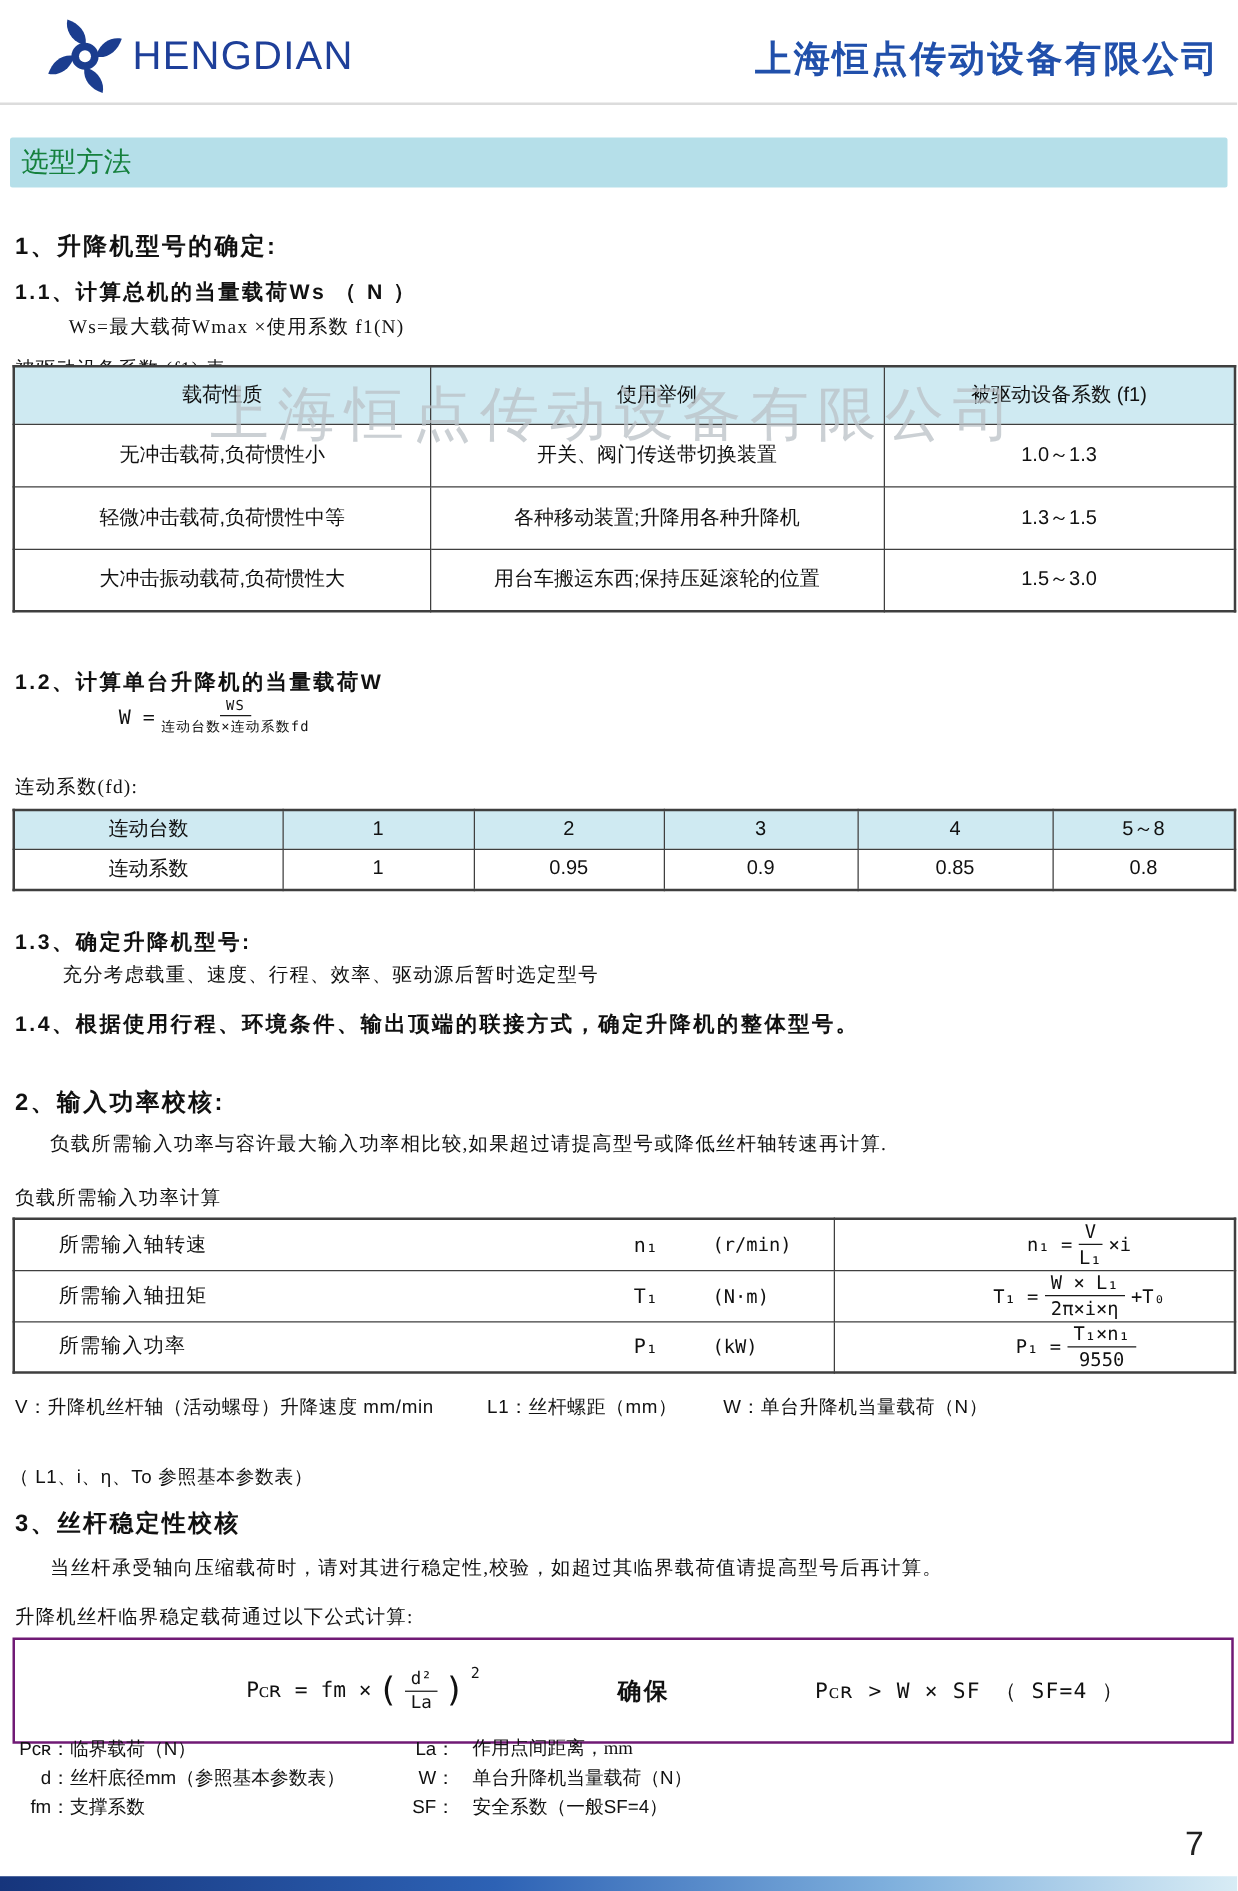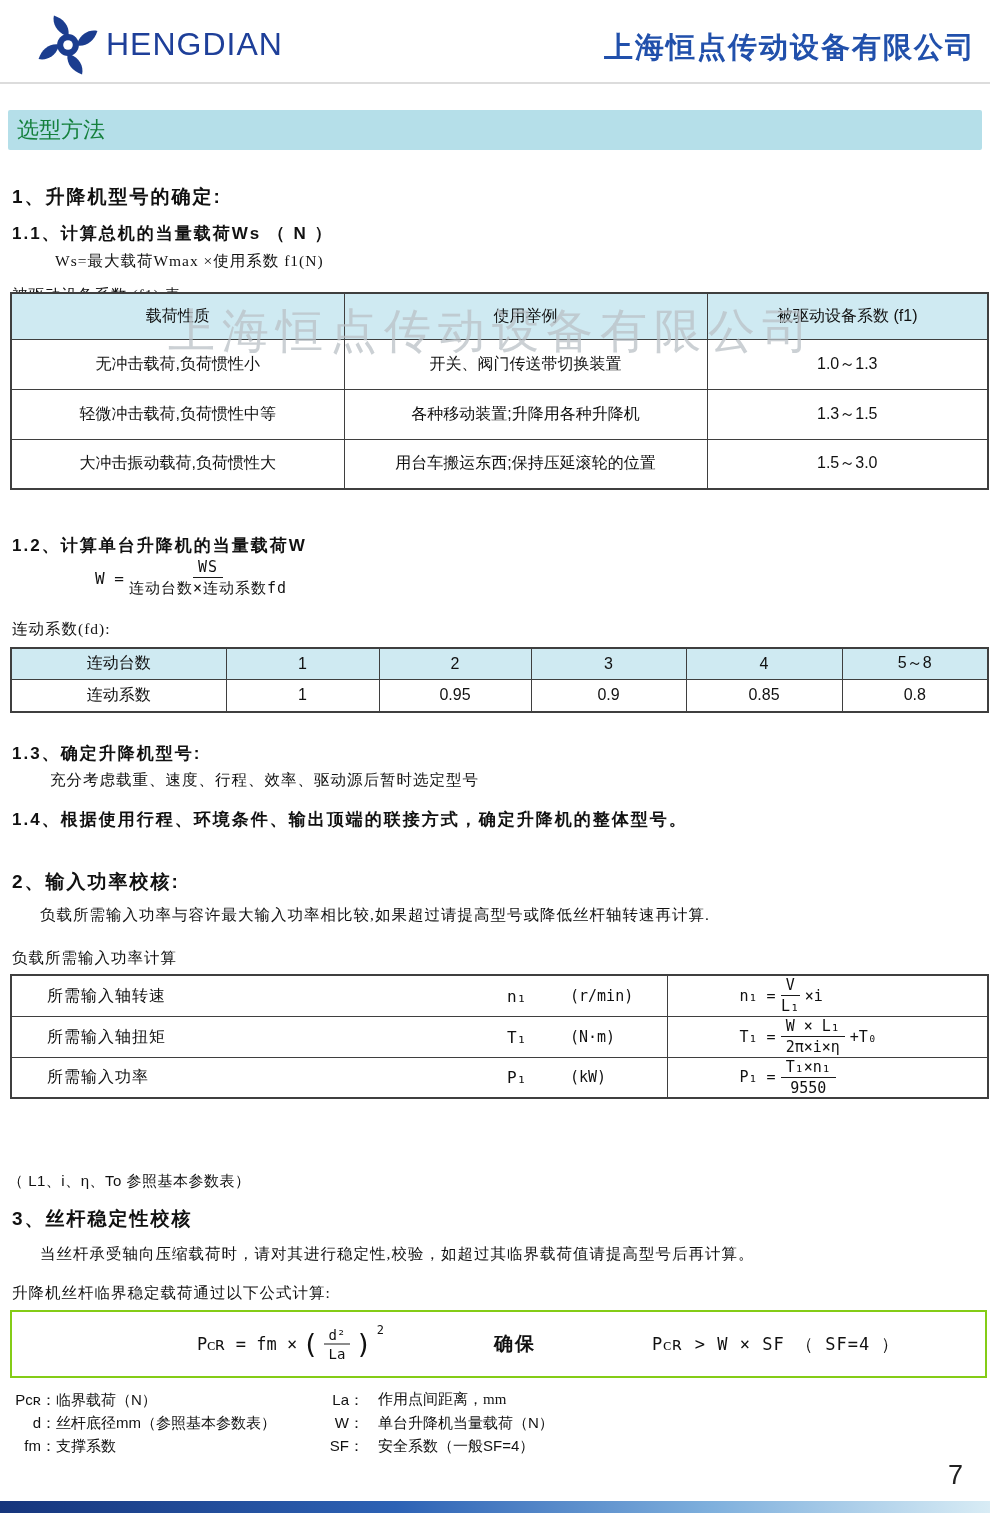--- a/index.html
+++ b/index.html
@@ -48,33 +48,33 @@
   #table1 tr.drow td { height:50px; }
   #table2 { top:647px; }
   #table2 tr.hrow td { height:31px; }
   #table2 tr.drow td { height:33px; }
   #table3 { top:974px; }
   #table3 td { height:41px; }
   #table3 td.lcell { position:relative; text-align:left; }
   .lcell .lbl { position:absolute; left:35px; top:50%; transform:translateY(-50%); font-size:16px; letter-spacing:1px; }
   .lcell .sym { position:absolute; left:495px; top:50%; transform:translateY(-50%); font-family:"DejaVu Sans Mono", monospace; font-size:16px; }
   .lcell .unit { position:absolute; left:558px; top:50%; transform:translateY(-50%); font-family:"DejaVu Sans Mono", monospace; font-size:15px; }
-  #table3 td.fcell { text-align:left; padding-left:72px; font-family:"DejaVu Sans Mono", monospace; font-size:15px; }
+  #table3 td.fcell { text-align:center; padding-left:72px; font-family:"DejaVu Sans Mono", monospace; font-size:15px; }
   
   .frow { display:inline-flex; align-items:center; gap:5px; font-family:"DejaVu Sans Mono", monospace; }
   .frac { display:inline-flex; flex-direction:column; align-items:center; vertical-align:middle; }
   .frac .num { padding:0 5px 1px 5px; border-bottom:1.5px solid #1a1a1a; }
   .frac .den { padding-top:1px; }
   
   .wformula { position:absolute; left:95px; top:558px; font-size:16px; }
-  .wformula .frac .num, .wformula .frac .den { font-size:15px; letter-spacing:1px; }
+  .wformula .frac .num, .wformula .frac .den { font-size:11px; letter-spacing:1px; }
   
   .fbox {
-    position:absolute; left:10px; top:1310px; width:977px; height:68px;
-    border:2px solid #84cc16;
+    position:absolute; left:10px; top:1310px; width:977px; height:85px;
+    border:2px solid #701a75;
   }
   .fbox .pcr { position:absolute; left:185px; top:50%; transform:translateY(-50%); font-size:17px; }
   .fbox .paren { font-size:27px; font-weight:300; transform:translateY(-1px); }
   .fbox .exp { font-size:12px; align-self:flex-start; margin-top:-4px; font-family:"DejaVu Sans Mono", monospace; }
   .fbox .mid { position:absolute; left:482px; top:50%; transform:translateY(-50%); font-size:19px; font-weight:600; letter-spacing:2px; }
   .fbox .rhs { position:absolute; left:640px; top:50%; transform:translateY(-50%); font-size:17px; font-family:"DejaVu Sans Mono", monospace; letter-spacing:1px; }
   .fbox .frac .num, .fbox .frac .den { font-size:14px; }
   
   .legend-line { position:absolute; left:12px; white-space:nowrap; font-size:15px; letter-spacing:0.5px; }
   .legend-line span { display:inline-block; }
@@ -248,20 +248,25 @@
             <span class="num">T₁×n₁</span>
             <span class="den">9550</span>
           </span>
           <span></span>
         </span>
       </td>
     </tr>
   </tbody>
     </table>
 
+  <div class="legend-line" style="top:1116px;">
+    <span style="margin-right:38px;">V：升降机丝杆轴（活动螺母）升降速度 mm/min</span>
+    <span style="margin-right:32px;">L1：丝杆螺距（mm）</span>
+    <span>W：单台升降机当量载荷（N）</span>
+  </div>
   <div class="legend-line" style="top:1172px; left:8px;">
     <span>（ L1、i、η、To 参照基本参数表）</span>
   </div>
 
   <div class="h19" style="left:12px; top:1206px;">3、丝杆稳定性校核</div>
   <div class="serif15" style="left:40px; top:1244px;">当丝杆承受轴向压缩载荷时，请对其进行稳定性,校验，如超过其临界载荷值请提高型号后再计算。</div>
   <div class="serif15" style="left:12px; top:1283px;">升降机丝杆临界稳定载荷通过以下公式计算:</div>
 
   <div class="fbox">
     <span class="pcr frow">

